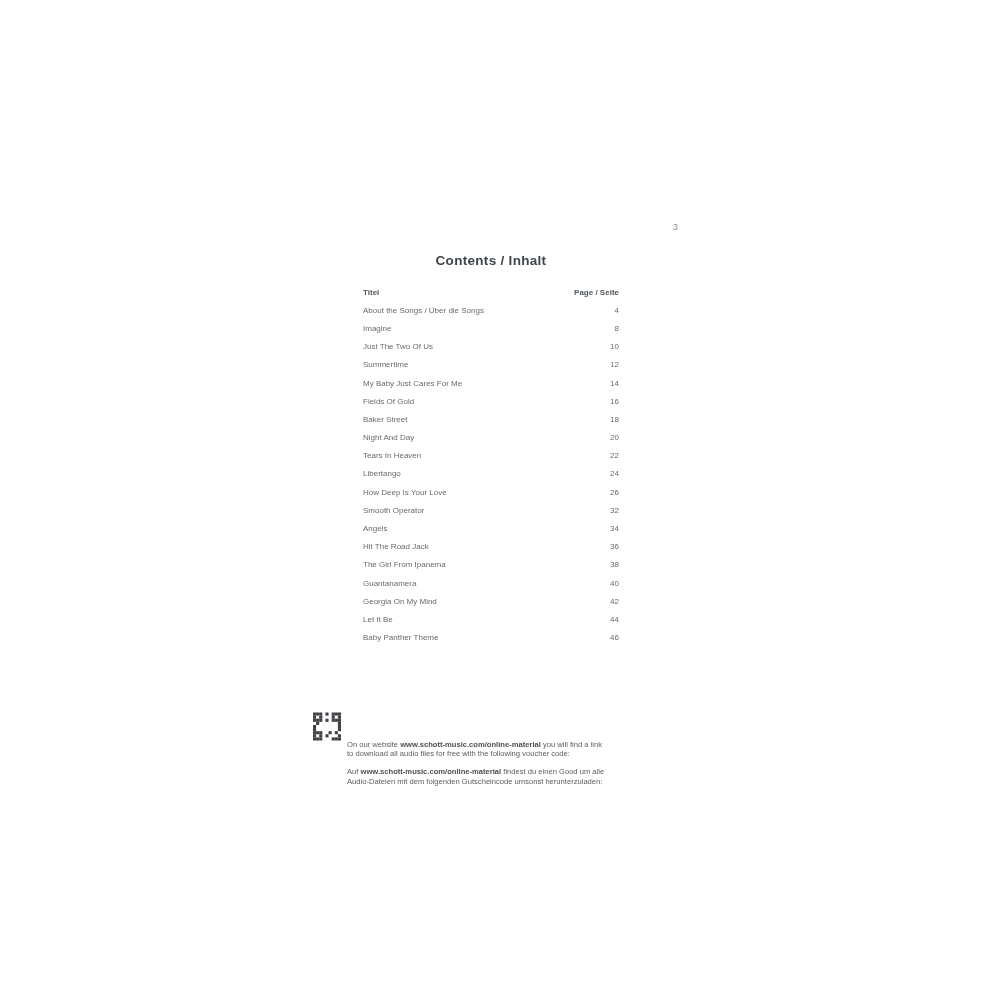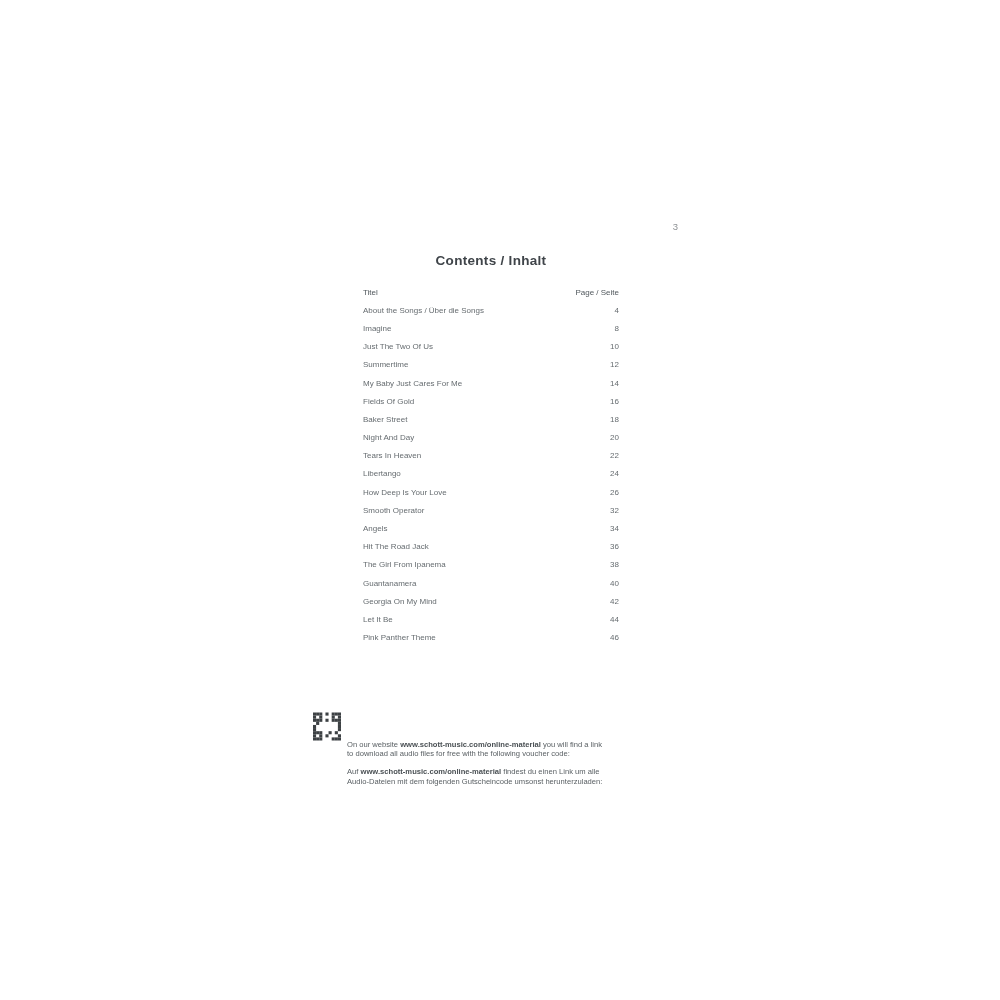--- a/index.html
+++ b/index.html
@@ -44,21 +44,21 @@
   }
   .toc-row {
     height: 18.2px;
     display: flex;
     justify-content: space-between;
     align-items: center;
     font-size: 8px;
     color: #666c70;
   }
   .toc-row.header {
-    font-weight: normal;
+    font-weight: bold;
     color: #51585d;
   }
   .toc-title {
     white-space: nowrap;
   }
   .toc-page {
     white-space: nowrap;
     text-align: center;
   }
   .qr {
@@ -168,21 +168,21 @@
         </div>
         <div class="toc-row">
           <span class="toc-title">Georgia On My Mind</span>
           <span class="toc-page">42</span>
         </div>
         <div class="toc-row">
           <span class="toc-title">Let It Be</span>
           <span class="toc-page">44</span>
         </div>
         <div class="toc-row">
-          <span class="toc-title">Pink Panther Theme</span>
+          <span class="toc-title">Baby Panther Theme</span>
           <span class="toc-page">46</span>
         </div>
       </div>
   </div>
 
   <svg class="qr" viewBox="0 0 9 9" xmlns="http://www.w3.org/2000/svg">
     <g fill="#3d4144">
       <rect x="0" y="0" width="1" height="1"></rect>
         <rect x="1" y="0" width="1" height="1"></rect>
         <rect x="2" y="0" width="1" height="1"></rect>
@@ -224,18 +224,18 @@
         <rect x="8" y="8" width="1" height="1"></rect>
     </g>
   </svg>
 
   <div class="footer-text">
     <p class="footer-para">
       <span class="footer-line"><span>On our website </span><span class="footer-bold">www.schott-music.com/online-material</span><span> you will find a link</span></span><br>
       <span class="footer-line">to download all audio files for free with the following voucher code:</span>
     </p>
     <p class="footer-para">
-      <span class="footer-line"><span>Auf </span><span class="footer-bold">www.schott-music.com/online-material</span><span> findest du einen Link um alle</span></span><br>
+      <span class="footer-line"><span>Auf </span><span class="footer-bold">www.schott-music.com/online-material</span><span> findest du einen Good um alle</span></span><br>
       <span class="footer-line">Audio-Dateien mit dem folgenden Gutscheincode umsonst herunterzuladen:</span>
     </p>
   </div>
 
 </div>
 
 </body></html>

